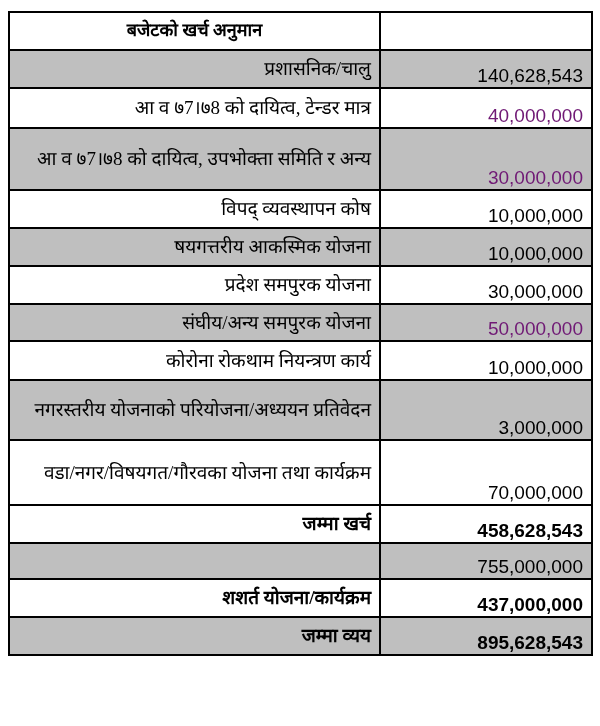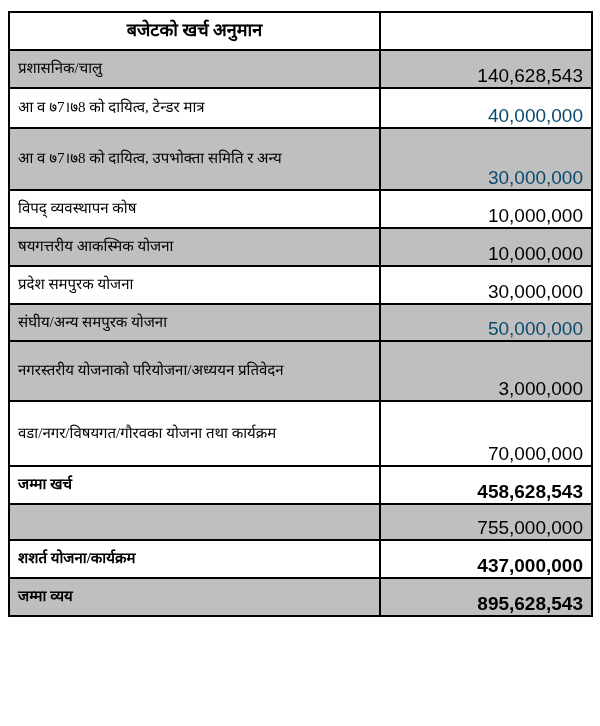--- a/index.html
+++ b/index.html
@@ -28,40 +28,40 @@
   table.budget-table col.c-label { width: 371px; }
   table.budget-table col.c-value { width: 212px; }
   table.budget-table td {
     border: 2px solid #000000;
     padding: 0 8px;
     overflow: hidden;
     background: #ffffff;
   }
   tr.shaded td { background: #bfbfbf; }
   .label-cell {
-    font-size: 15px;
+    font-size: 19px;
     line-height: 1.55;
     vertical-align: middle;
-    text-align: left;
+    text-align: right;
   }
   .value-cell {
     font-family: "Liberation Sans", sans-serif;
     font-size: 19px;
     text-align: right;
     vertical-align: bottom;
     padding-bottom: 5px;
   }
   tr.header-row .label-cell {
     text-align: center;
     font-weight: bold;
     font-size: 18px;
   }
   tr.bold .label-cell,
   tr.bold .value-cell { font-weight: bold; }
-  tr.red .value-cell { color: #0c4a6e; }
+  tr.red .value-cell { color: #701a75; }
 </style>
 </head>
 <body>
 
 <div class="page">
   <table class="budget-table">
     <colgroup>
       <col class="c-label">
       <col class="c-value">
     </colgroup>
@@ -99,20 +99,24 @@
       <tr style="height:38px;">
         <td class="label-cell">प्रदेश समपुरक योजना</td>
         <td class="value-cell">30,000,000</td>
       </tr>
 
       <tr class="shaded red" style="height:37px;">
         <td class="label-cell">संघीय/अन्य समपुरक योजना</td>
         <td class="value-cell">50,000,000</td>
       </tr>
 
+      <tr style="height:39px;">
+        <td class="label-cell">कोरोना रोकथाम नियन्त्रण कार्य</td>
+        <td class="value-cell">10,000,000</td>
+      </tr>
 
       <tr class="shaded" style="height:60px;">
         <td class="label-cell">नगरस्तरीय योजनाको परियोजना/अध्ययन प्रतिवेदन</td>
         <td class="value-cell">3,000,000</td>
       </tr>
 
       <tr style="height:65px;">
         <td class="label-cell">वडा/नगर/विषयगत/गौरवका योजना तथा कार्यक्रम</td>
         <td class="value-cell">70,000,000</td>
       </tr>

